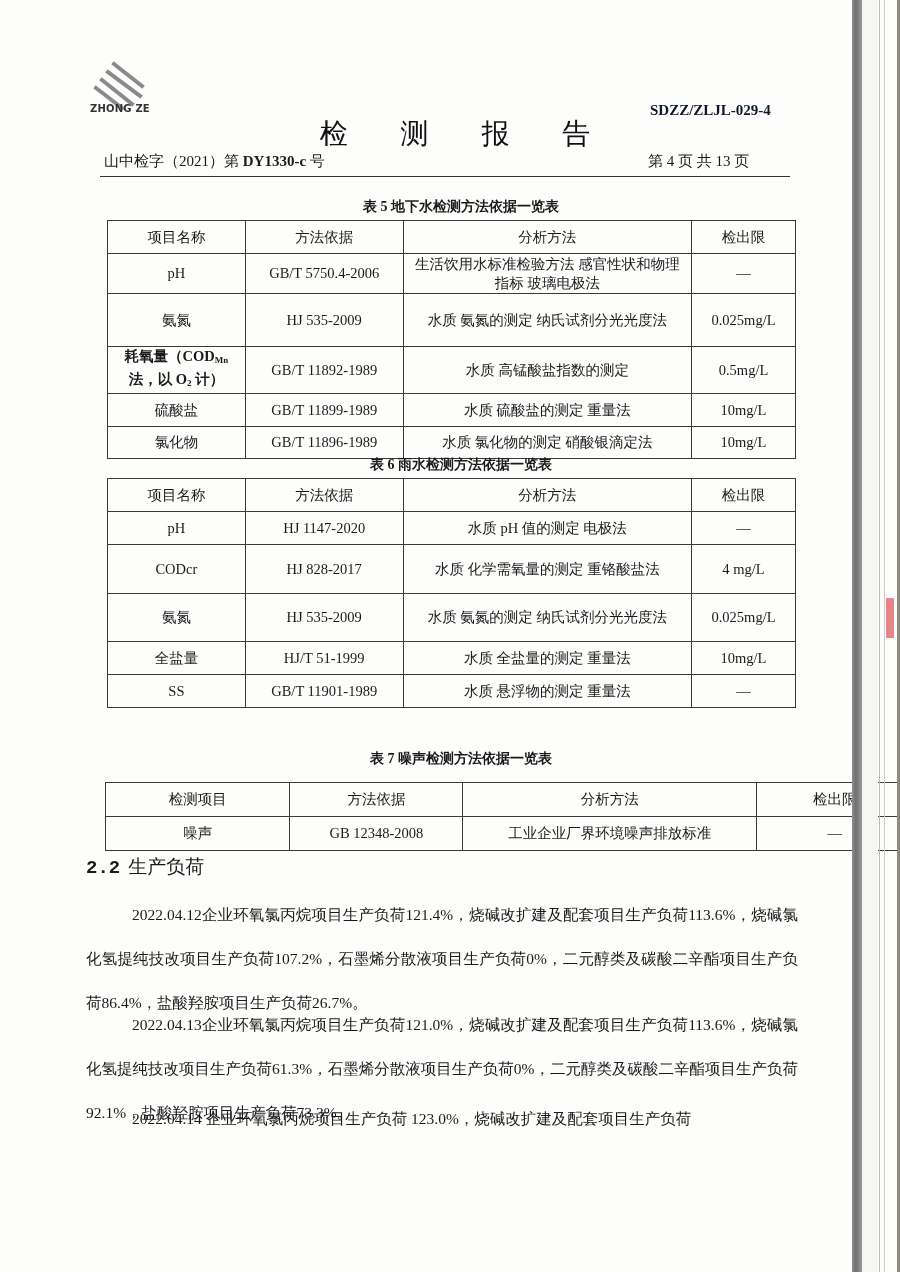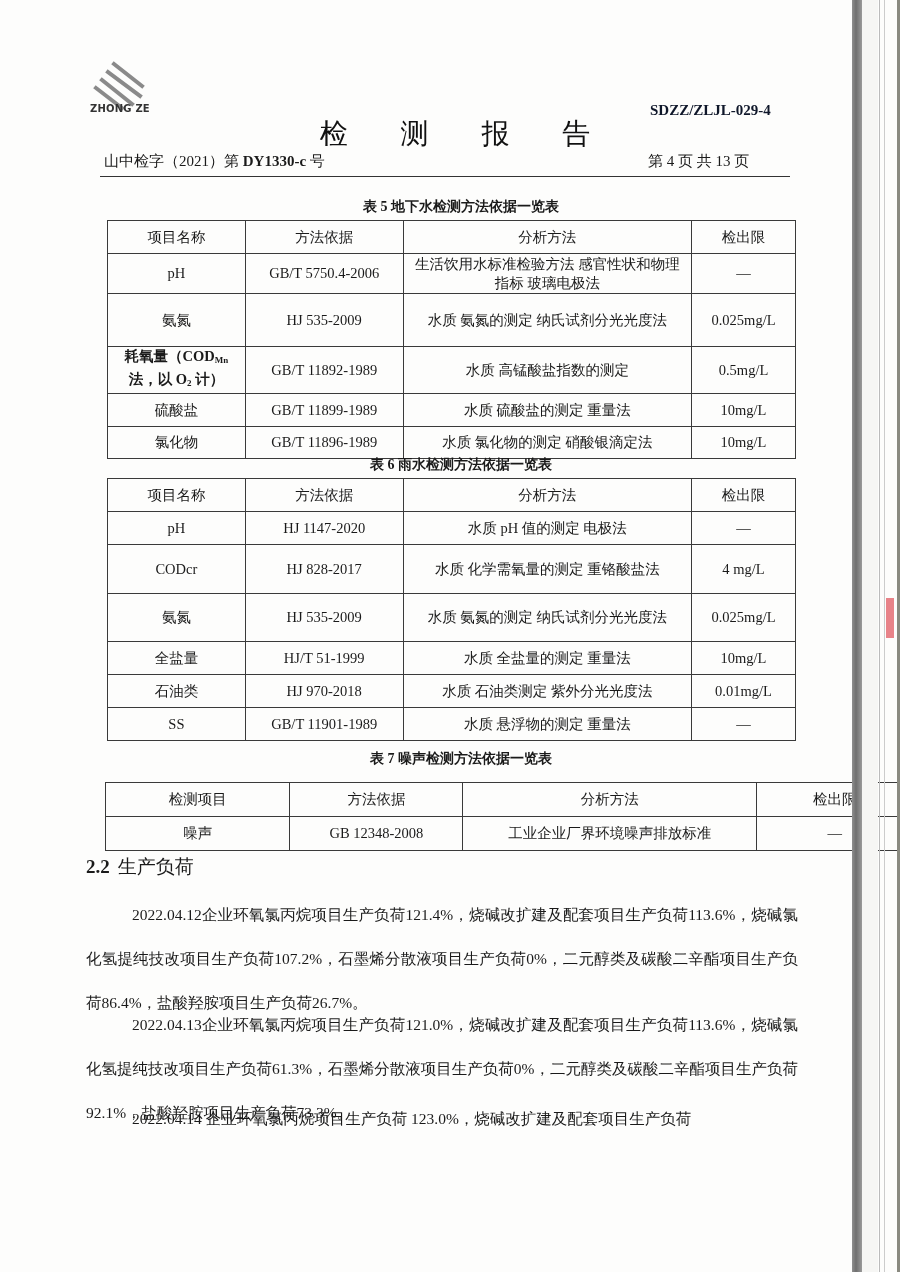--- a/index.html
+++ b/index.html
@@ -19,21 +19,21 @@
   .page-info { left: 648px; top: 152px; font-size: 15px; font-family: "Liberation Serif", serif; font-weight: normal; }
   .rule { left: 100px; top: 176px; width: 690px; height: 1px; background: #333; }
   .caption { left: 0; width: 900px; text-align: center; font-size: 14px; font-weight: bold; font-family: "Liberation Serif", serif; padding-left: 11px; }
   table.tbl {
     position: absolute; border-collapse: collapse; font-family: "Liberation Serif", serif; font-size: 14.5px;
   }
   table.tbl td, table.tbl th {
     border: 1px solid #3a3a3a; text-align: center; vertical-align: middle; font-weight: normal; padding: 0 6px; line-height: 19px;
   }
   .sub { font-size: 9px; vertical-align: -2px; }
-  .section { left: 86px; top: 854px; font-size: 19px; font-family: Liberation Serif, serif; }
+  .section { left: 86px; top: 854px; font-size: 19px; font-family: Liberation Mono, monospace; }
   .section b { font-weight: bold; margin-right: 8px; }
   .para { left: 86px; width: 712px; font-size: 15.5px; font-family: "Liberation Serif", serif; line-height: 44px; text-indent: 46px; text-align: justify; }
   .scan-edge { top: 0; height: 1272px; }
   .stamp { left: 886px; width: 8px; background: #e05a63; opacity: 0.75; }
 </style>
 </head>
 <body>
 
 <svg class="abs logo" viewBox="0 0 70 52">
   <g stroke="#8a8a8a" stroke-width="4" stroke-linecap="square">
@@ -131,26 +131,20 @@
     <td>水质  氨氮的测定  纳氏试剂分光光度法</td>
     <td>0.025mg/L</td>
   </tr>
   <tr style="height:33px">
     <td>全盐量</td>
     <td>HJ/T 51-1999</td>
     <td>水质  全盐量的测定  重量法</td>
     <td>10mg/L</td>
   </tr>
   <tr style="height:33px">
-    <td>石油类</td>
-    <td>HJ 970-2018</td>
-    <td>水质  石油类测定  紫外分光光度法</td>
-    <td>0.01mg/L</td>
-  </tr>
-  <tr style="height:33px">
     <td>SS</td>
     <td>GB/T 11901-1989</td>
     <td>水质  悬浮物的测定  重量法</td>
     <td>—</td>
   </tr>
 </tbody>
   </table>
 
 <div class="abs caption" style="top:750px;">表 7   噪声检测方法依据一览表</div>
 <table class="tbl" style="left:105px; top:782px; width:808px;">

